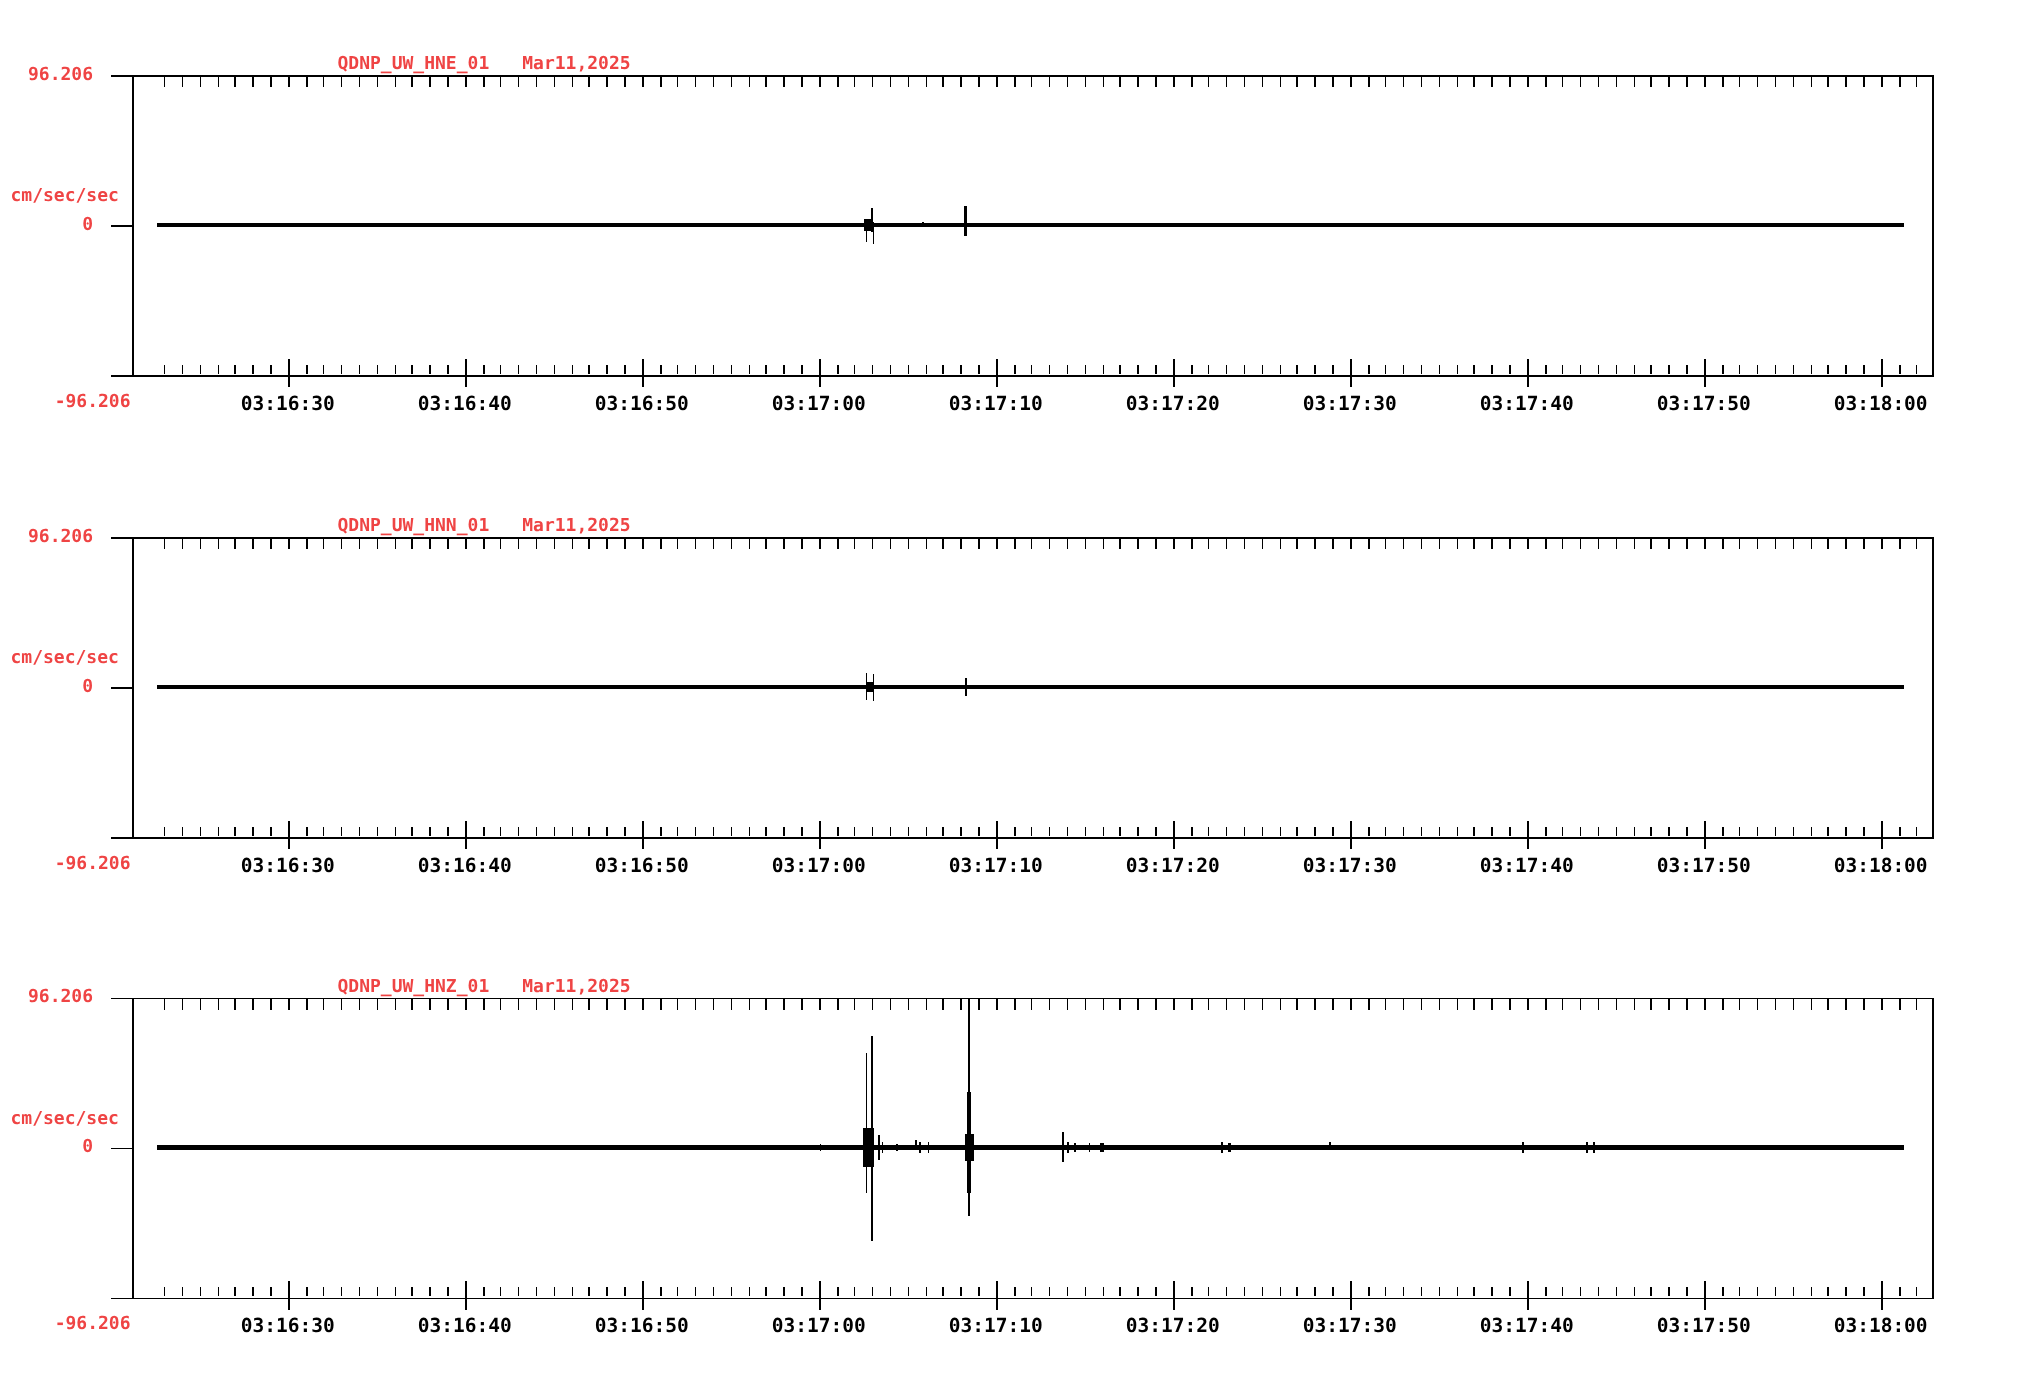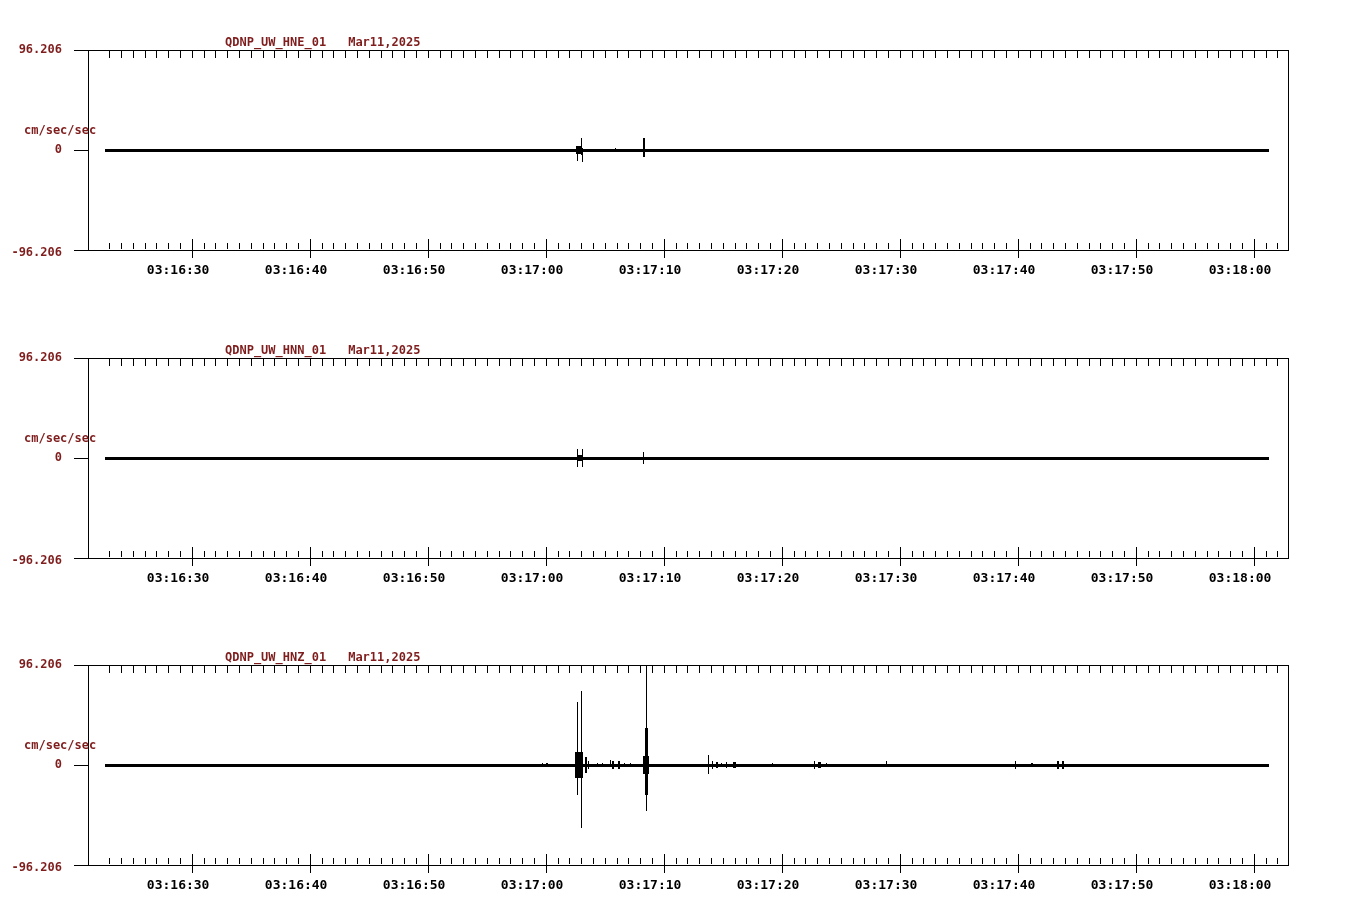--- a/index.html
+++ b/index.html
@@ -1,31 +1,31 @@
 <!DOCTYPE html>
 <html><head>
 <meta charset="utf-8">
 <style>
   html,body{margin:0;padding:0;background:#ffffff;}
   body{width:1358px;height:924px;position:relative;overflow:hidden;
        font-family:"DejaVu Sans Mono",monospace;}
   #plot-svg{position:absolute;left:0;top:0;}
   .panel{position:absolute;left:0;width:1358px;height:280px;}
   .t{position:absolute;font-family:"DejaVu Sans Mono",monospace;font-weight:bold;
-     color:#7f1d1d;white-space:pre;}
+     color:#ef4444;white-space:pre;}
   .title{top:-14px;left:185px;font-size:12px;line-height:13px;margin-left:40px;}
   .title .station{margin-right:22px;}
   .ylab{left:0;width:62px;text-align:right;font-size:12px;line-height:13px;}
   .ymax{top:-7px;}
   .yzero{top:93px;}
-  .ymin{top:196px;}
-  .yunits{top:74px;left:24px;font-size:12px;line-height:13px;}
+  .ymin{top:211px;padding-left:25px;}
+  .yunits{top:74px;left:7px;font-size:12px;line-height:13px;}
   .xlabels{position:absolute;left:0;top:0;width:1358px;height:280px;}
   .xlabels span{position:absolute;top:213px;width:90px;margin-left:-45px;
-     font-family:"DejaVu Sans Mono",monospace;font-weight:bold;
+     text-align:center;font-family:"DejaVu Sans Mono",monospace;font-weight:bold;
      font-size:13px;line-height:13px;color:#000;}
 </style>
 </head>
 <body>
 
 <svg id="plot-svg" width="1358" height="924" shape-rendering="crispEdges">
     <g>
       <rect x="88.5" y="50.5" width="1200" height="200" fill="none" stroke="#000000" stroke-width="1"></rect>
       <line x1="74" x2="88" y1="50.5" y2="50.5" stroke="#000000"></line>
       <line x1="74" x2="88" y1="150.5" y2="150.5" stroke="#000000"></line>

